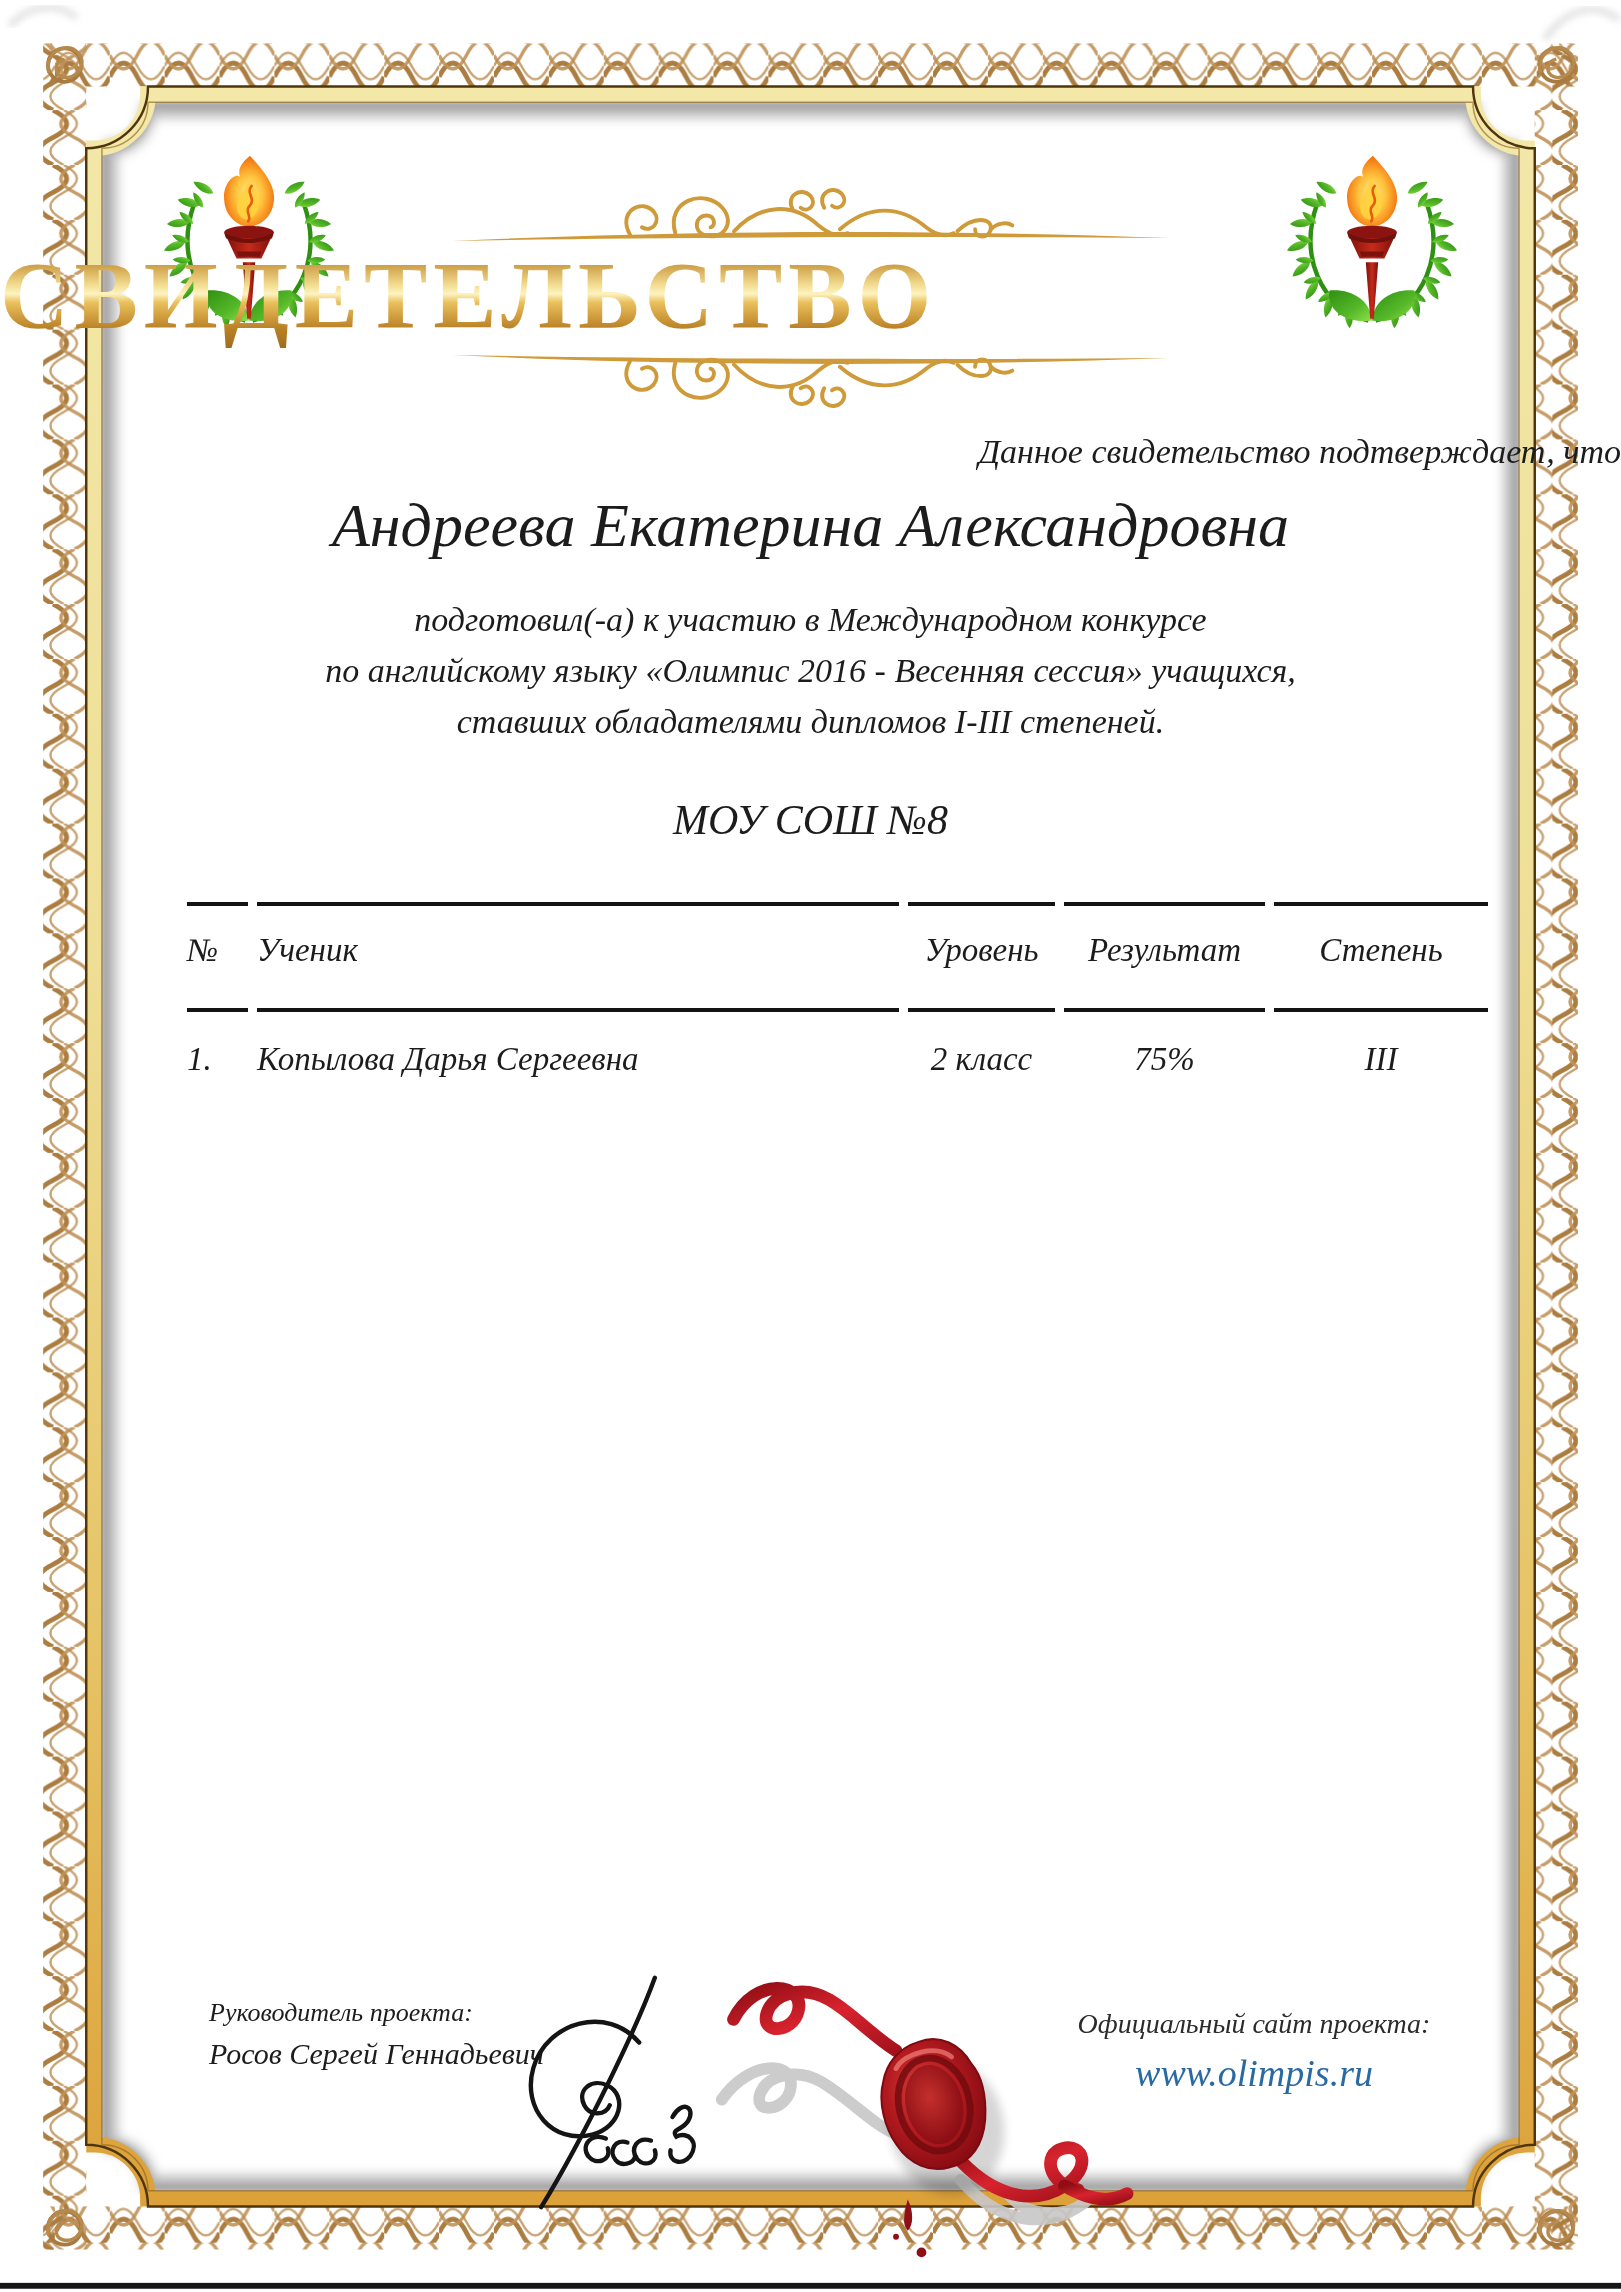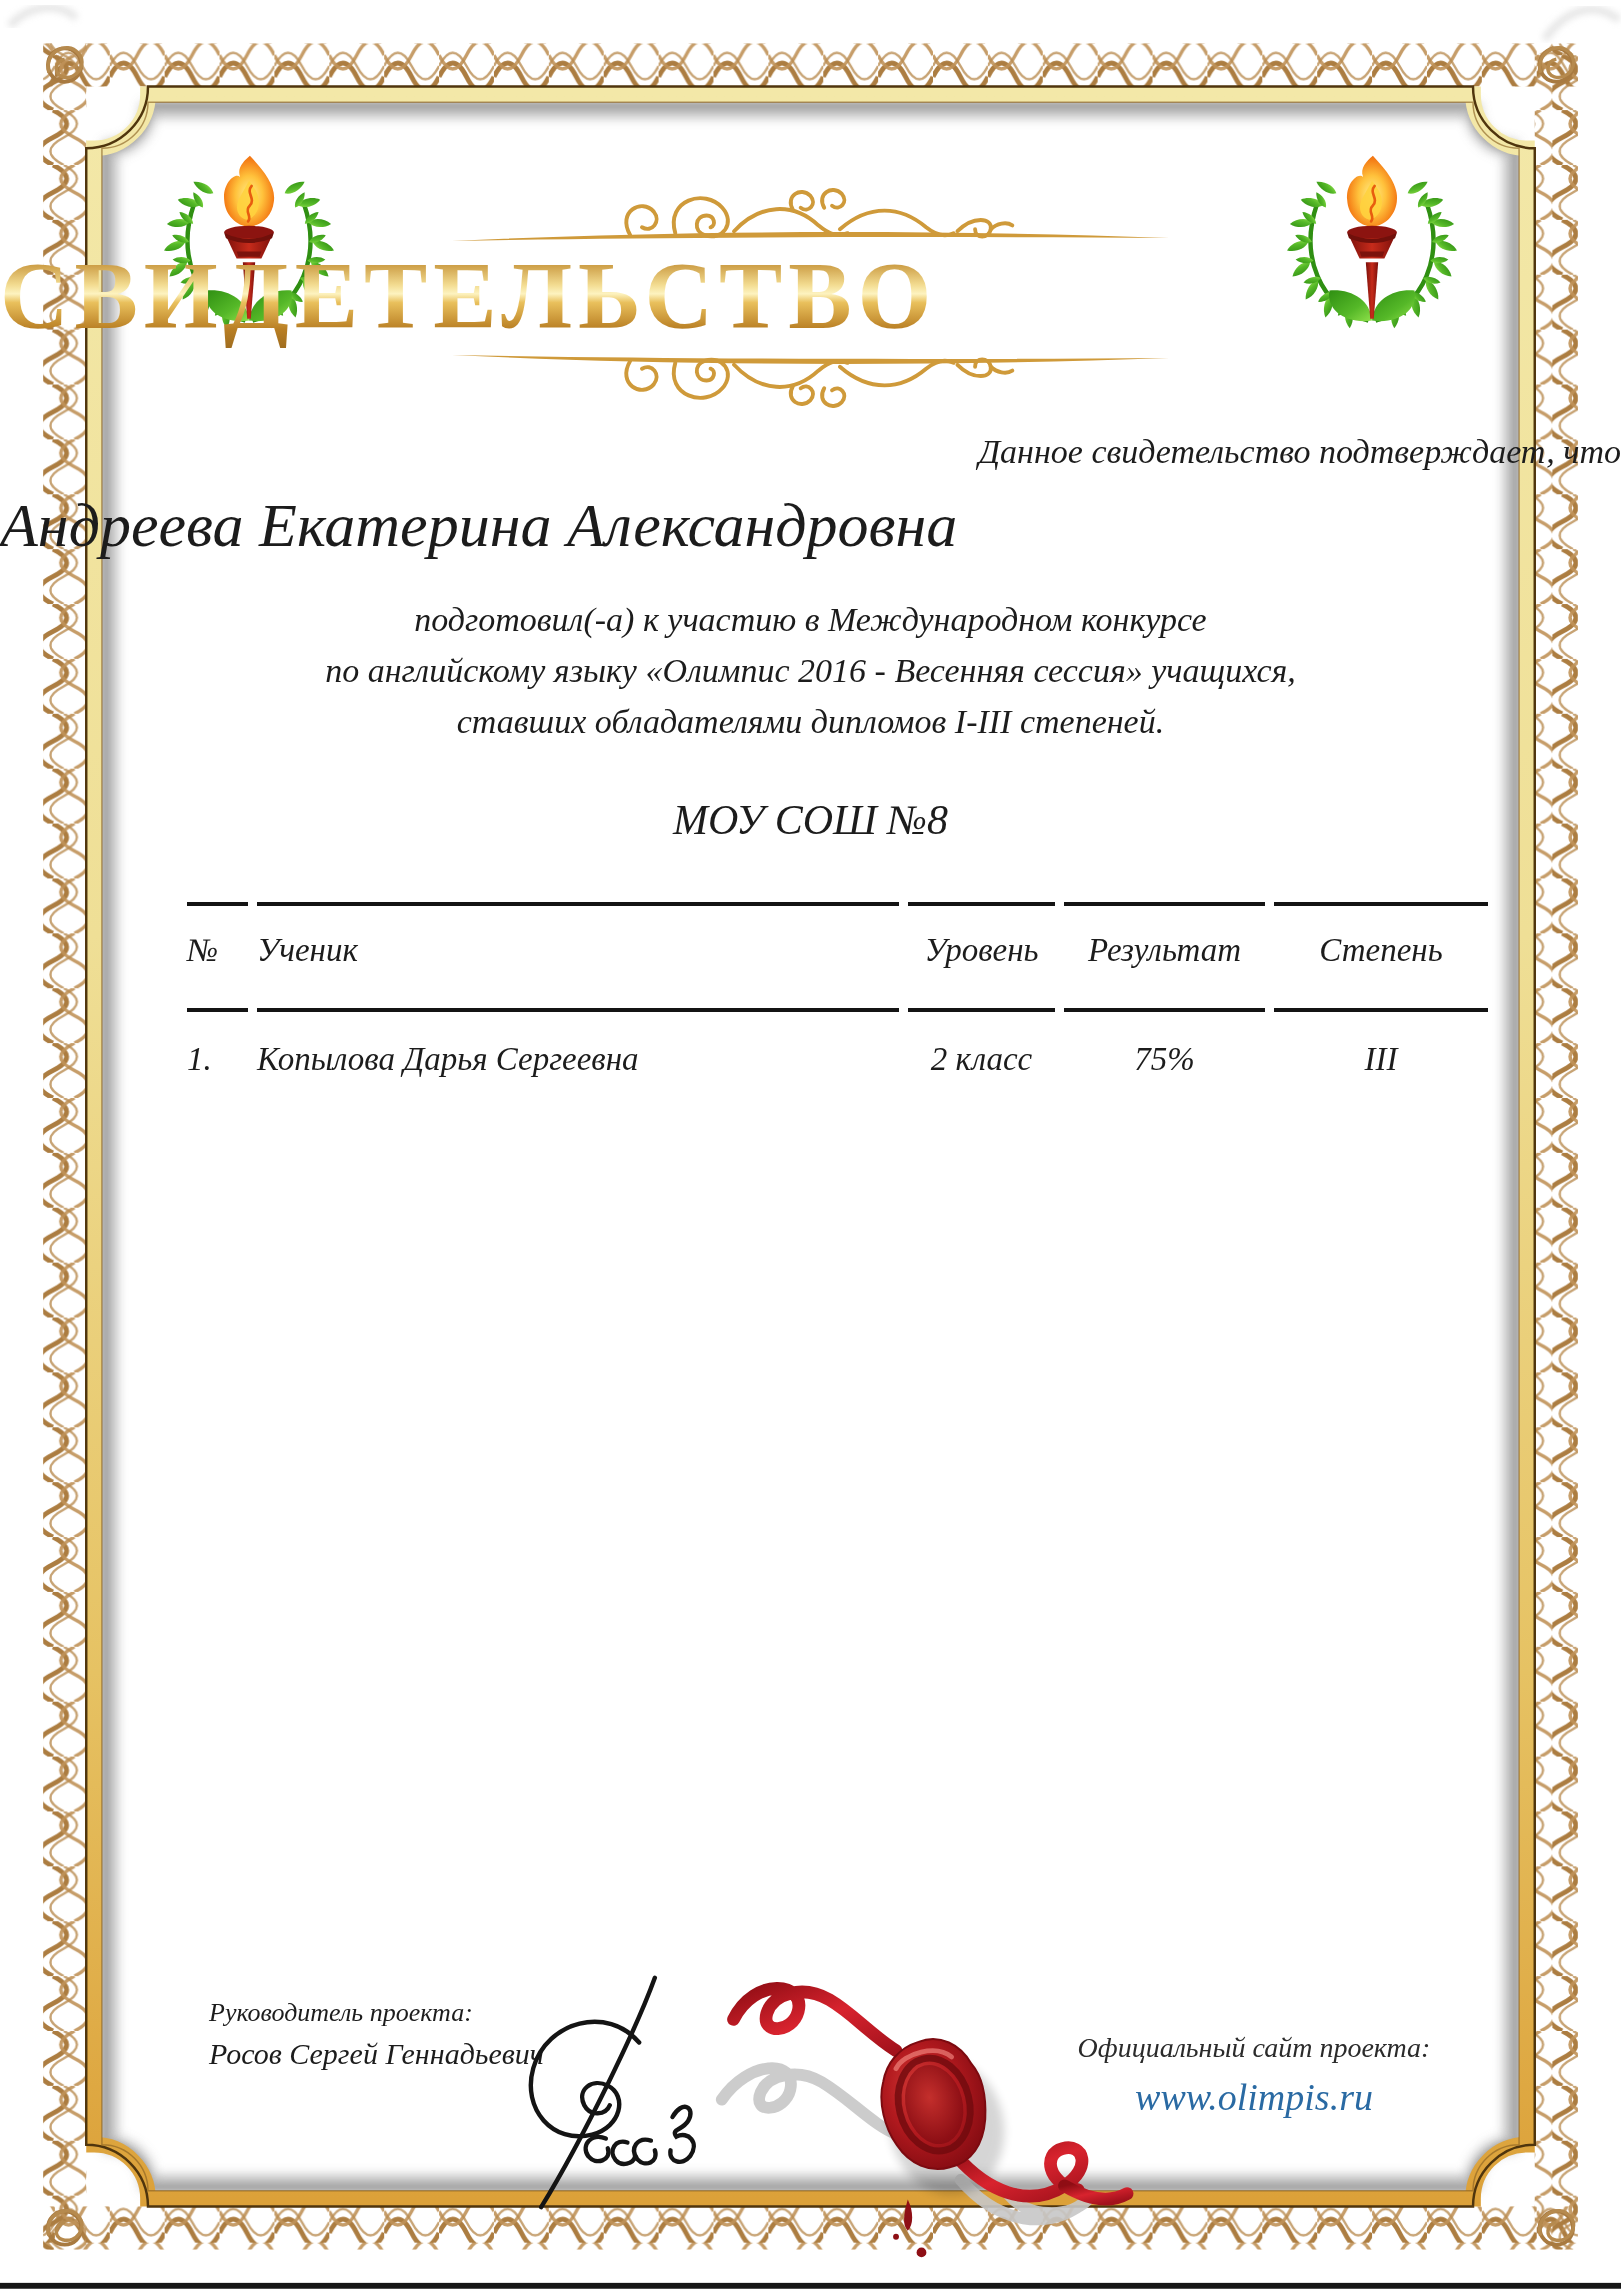--- a/index.html
+++ b/index.html
@@ -10,37 +10,37 @@
   .emblem{width:178px;height:186px;}
   .emblem-left{left:160px;top:147px;}
   .emblem-right{left:1283px;top:147px;}
   .flourish{left:448px;top:182px;width:725px;height:71px;}
   .flourish-bottom{top:343px;transform:scaleY(-1);}
   .title{left:0;top:241px;width:100%;text-align:left;font-size:95px;letter-spacing:5.9px;
          font-weight:bold;
          background:linear-gradient(180deg,#8a5d1e 0%,#c9983f 20%,#f3dc91 40%,#fdf3c0 48%,#e9c05c 56%,#b97f24 80%,#9c6a1e 100%);
          -webkit-background-clip:text;background-clip:text;color:transparent;}
   .intro{left:0;top:433px;width:100%;text-align:right;font-size:34px;font-style:italic;}
-  .recipient{left:0;top:490px;width:100%;font-size:62px;font-style:italic;}
+  .recipient{left:0;top:490px;width:100%;text-align:center;font-size:62px;font-style:italic;}
   .bodytext{left:0;top:594px;width:100%;text-align:center;font-size:34px;line-height:51px;font-style:italic;}
   .school{left:0;top:796px;width:100%;text-align:center;font-size:42px;font-style:italic;}
   .tablewrap{left:178px;top:902px;}
   table{border-collapse:separate;border-spacing:9.8px 0;font-style:italic;}
   th{font-weight:normal;font-size:33px;border-top:4.9px solid #141414;border-bottom:4.9px solid #141414;
      padding:25.5px 0 39px 0;vertical-align:middle;}
   td{font-size:33px;padding:29px 0 0 0;vertical-align:top;}
   .L{text-align:left;} .C{text-align:center;}
   .footer-left{left:209px;top:1992px;font-style:italic;}
   .footer-left .role{font-size:26px;line-height:41px;}
   .footer-left .name{font-size:30px;line-height:41px;}
   .footer-left .number{font-size:40px;line-height:51px;margin-top:2px;}
   .signature-svg{left:490px;top:1970px;width:216px;height:245px;}
   .seal-svg{left:704px;top:1943px;width:480px;height:328px;}
   .footer-right{left:1068px;top:2005px;width:372px;text-align:center;}
-  .footer-right .label{font-size:28px;font-style:italic;color:#2b2b2b;line-height:37px;margin-top:24px;}
+  .footer-right .label{font-size:28px;font-style:italic;color:#2b2b2b;line-height:37px;}
   .footer-right .site{font-size:38px;font-style:italic;color:#2a6aa3;line-height:47px;margin-top:7.8px;}
 </style>
 </head>
 <body>
 
 <div class="page">
 
   <svg class="abs frame-svg" viewBox="0 0 1654 2339">
     <defs>
       <pattern id="weaveH" width="56" height="44" patternUnits="userSpaceOnUse">

